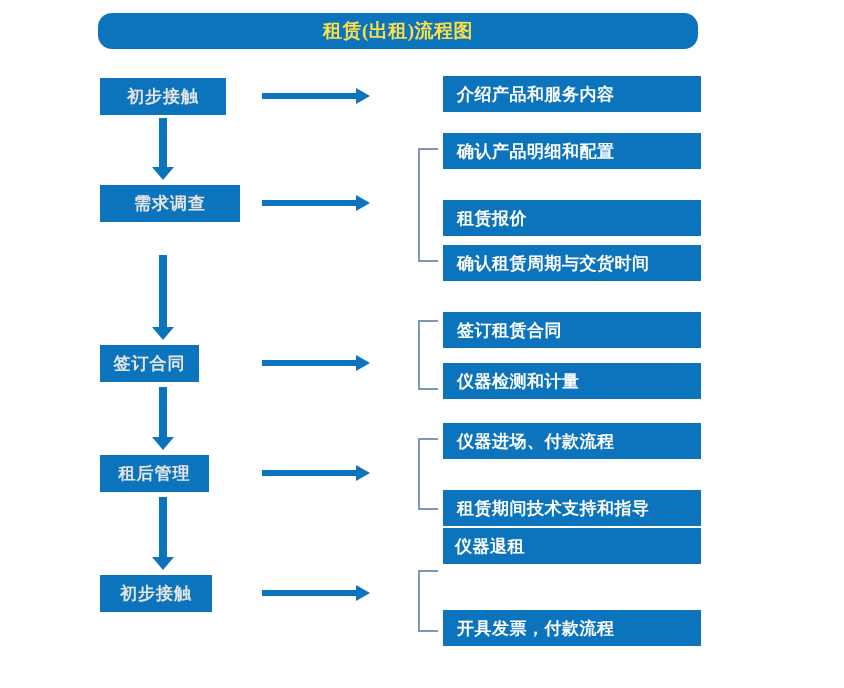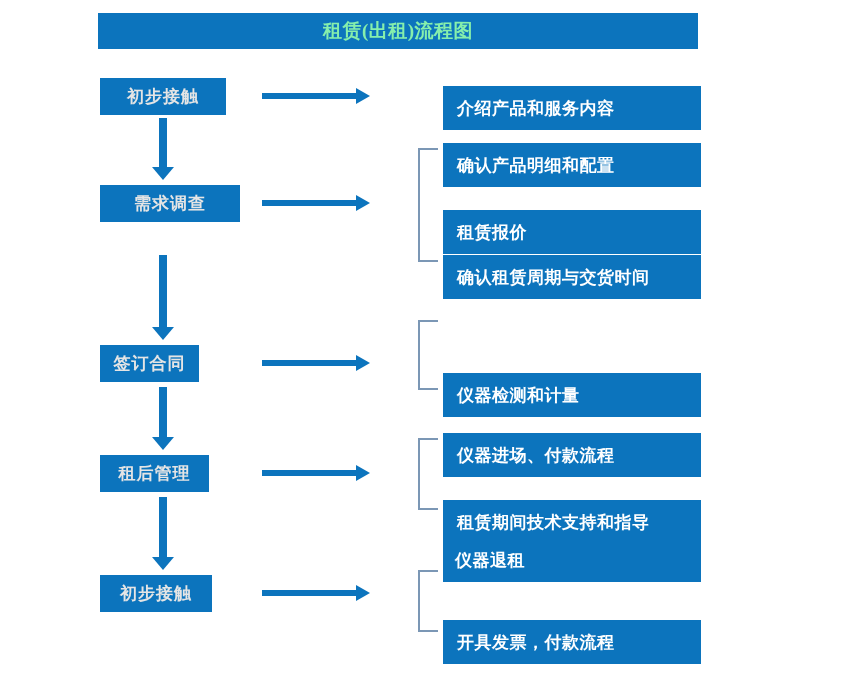--- a/index.html
+++ b/index.html
@@ -20,27 +20,28 @@
   }
 
   
   .title-bar {
     position: absolute;
     left: 98px;
     top: 13px;
     width: 600px;
     height: 36px;
     background: #0c74bd;
-    color: #86efac;
+    color: #fde047;
     font-size: 19px;
     font-weight: bold;
     display: flex;
     align-items: center;
     justify-content: center;
     letter-spacing: 0.5px;
+    border-radius: 14px;
   }
 
   
   .stage-box {
     position: absolute;
     height: 37px;
     background: #0c74bd;
     color: #e5e5e5;
     font-size: 17px;
     font-weight: bold;
@@ -48,30 +49,29 @@
     align-items: center;
     justify-content: center;
     letter-spacing: 1px;
   }
 
   
   .detail-box {
     position: absolute;
     left: 443px;
     width: 258px;
-    height: 44px;
+    height: 36px;
     background: #0c74bd;
     color: #ffffff;
     font-size: 17px;
     font-weight: bold;
     display: flex;
     align-items: center;
     padding-left: 14px;
     letter-spacing: 0.5px;
-    margin-top: 10px;
   }
 
   
   .v-arrow {
     position: absolute;
     width: 22px;
   }
   .v-arrow .shaft {
     position: absolute;
     left: 7px;
@@ -194,20 +194,21 @@
   <div class="bracket" style="left:418px; top:570px; height:62px;"></div>
 
   <div class="detail-box" style="top:76px;">介绍产品和服务内容</div>
 
   <div class="detail-box" style="top:133px;">确认产品明细和配置</div>
 
   <div class="detail-box" style="top:200px;">租赁报价</div>
 
   <div class="detail-box" style="top:245px;">确认租赁周期与交货时间</div>
 
+  <div class="detail-box" style="top:312px;">签订租赁合同</div>
 
   <div class="detail-box" style="top:363px;">仪器检测和计量</div>
 
   <div class="detail-box" style="top:423px;">仪器进场、付款流程</div>
 
   <div class="detail-box" style="top:490px;">租赁期间技术支持和指导</div>
 
   <div class="detail-box" style="top:528px;padding-left:12px;">仪器退租</div>
 
   <div class="detail-box" style="top:610px;">开具发票，付款流程</div>

